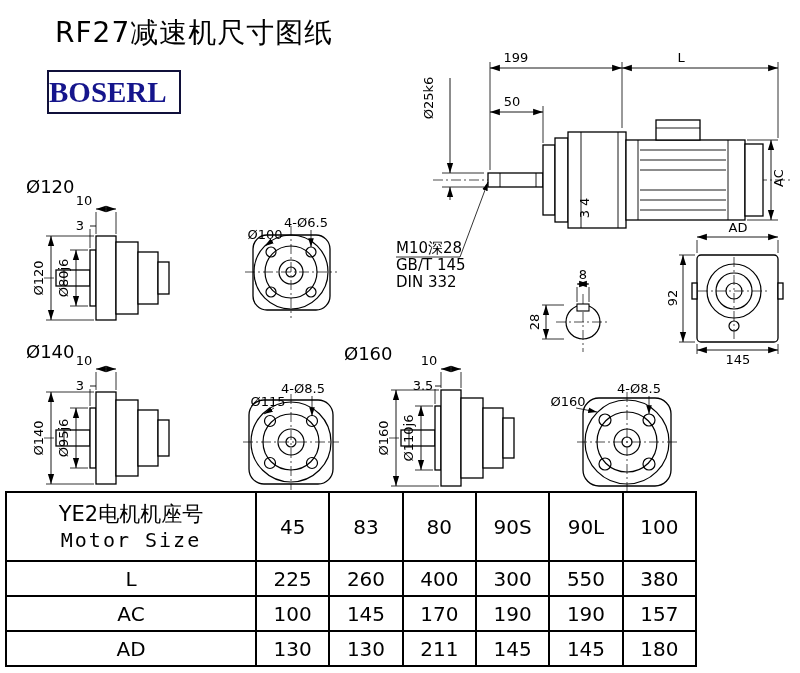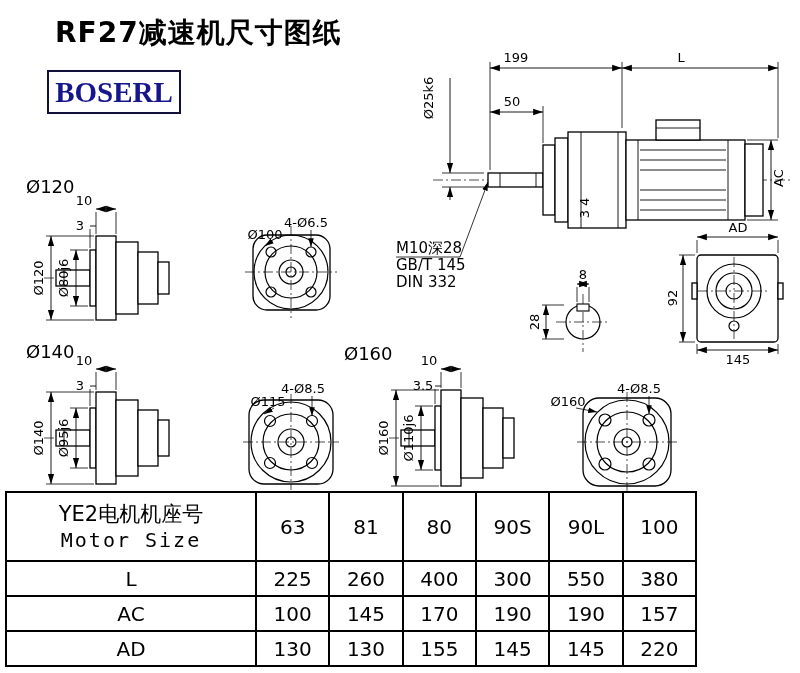--- a/index.html
+++ b/index.html
@@ -1,21 +1,21 @@
 <!DOCTYPE html>
 <html><head>
 <meta charset="utf-8">
 <style>
   html,body{margin:0;padding:0;background:#fff;}
   .sheet{position:relative;width:800px;height:673px;background:#fff;overflow:hidden;
          font-family:"DejaVu Sans",sans-serif;color:#000;}
-  .title{position:absolute;left:55px;top:14px;font-size:28px;font-weight:bold;
+  .title{position:absolute;left:55px;top:14px;font-size:28px;font-weight:normal;
          font-family:"DejaVu Sans",sans-serif;letter-spacing:1px;}
   .logo-box{position:absolute;left:47px;top:70px;width:130px;height:40px;border:2px solid #10103a;
-            display:flex;align-items:center;justify-content:center;background:#fff;}
+            display:flex;align-items:center;justify-content:flex-start;background:#fff;}
   .logo-box span{font-family:"Liberation Serif",serif;font-weight:bold;font-size:29px;color:#15158c;}
   .cap{position:absolute;font-size:18px;color:#000;}
   svg{position:absolute;overflow:visible;}
   svg .o{fill:#fff;stroke:#000;stroke-width:1.3;}
   svg .t{stroke:#000;stroke-width:0.9;fill:none;}
   svg .d{stroke:#000;stroke-width:0.9;fill:none;}
   svg .e{stroke:#000;stroke-width:0.8;fill:none;}
   svg .cl{stroke:#000;stroke-width:0.7;fill:none;stroke-dasharray:10 3 2 3;}
   svg text{font-family:"DejaVu Sans",sans-serif;font-size:13px;fill:#000;text-anchor:middle;}
   svg text.note{text-anchor:start;font-size:15px;}
@@ -356,22 +356,22 @@
         <col>
         <col>
         <col>
     </colgroup>
     <tbody>
       <tr style="height:69px">
         <td>
           <div class="cn">YE2电机机座号</div>
           <div class="en">Motor Size</div>
         </td>
-        <td>63</td>
-        <td>81</td>
+        <td>45</td>
+        <td>83</td>
         <td>80</td>
         <td>90S</td>
         <td>90L</td>
         <td>100</td>
       </tr>
       <tr style="height:35px">
         <td>L</td>
         <td>225</td>
         <td>260</td>
         <td>400</td>
@@ -385,21 +385,21 @@
         <td>145</td>
         <td>170</td>
         <td>190</td>
         <td>190</td>
         <td>157</td>
       </tr>
       <tr style="height:35px">
         <td>AD</td>
         <td>130</td>
         <td>130</td>
-        <td>155</td>
+        <td>211</td>
         <td>145</td>
         <td>145</td>
-        <td>220</td>
+        <td>180</td>
       </tr>
     </tbody>
   </table>
 
 </div>
 
 </body></html>

